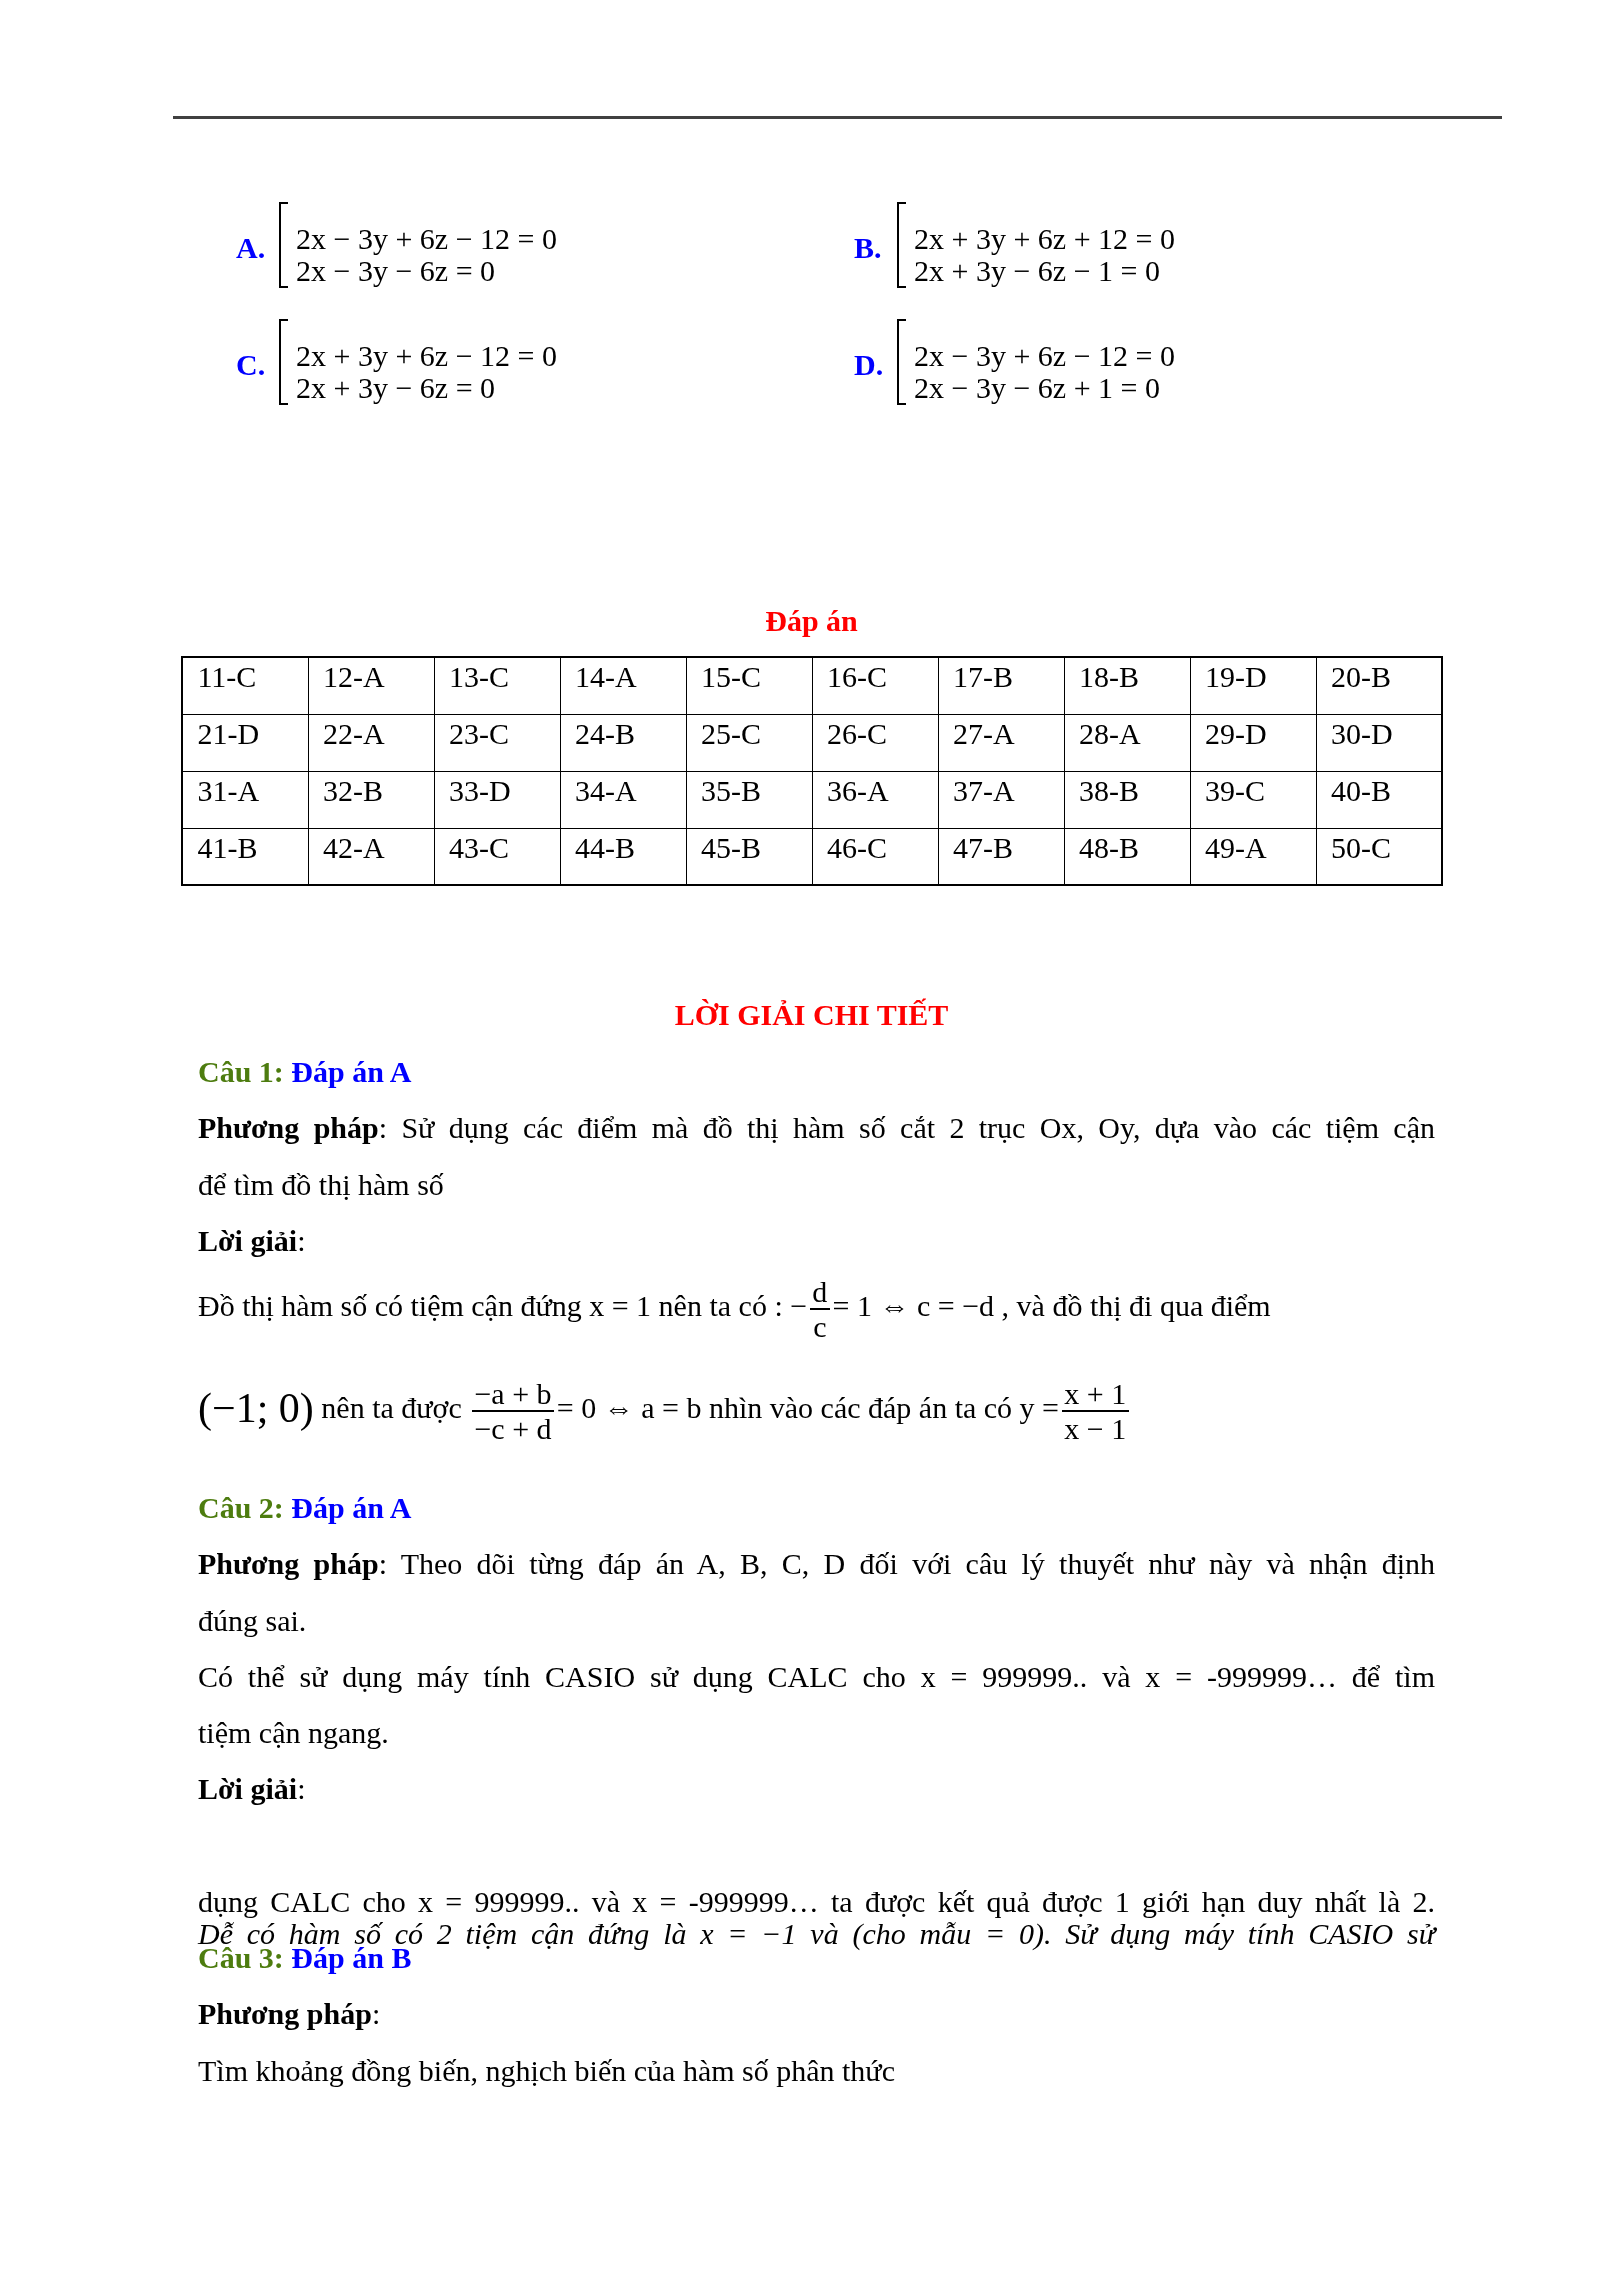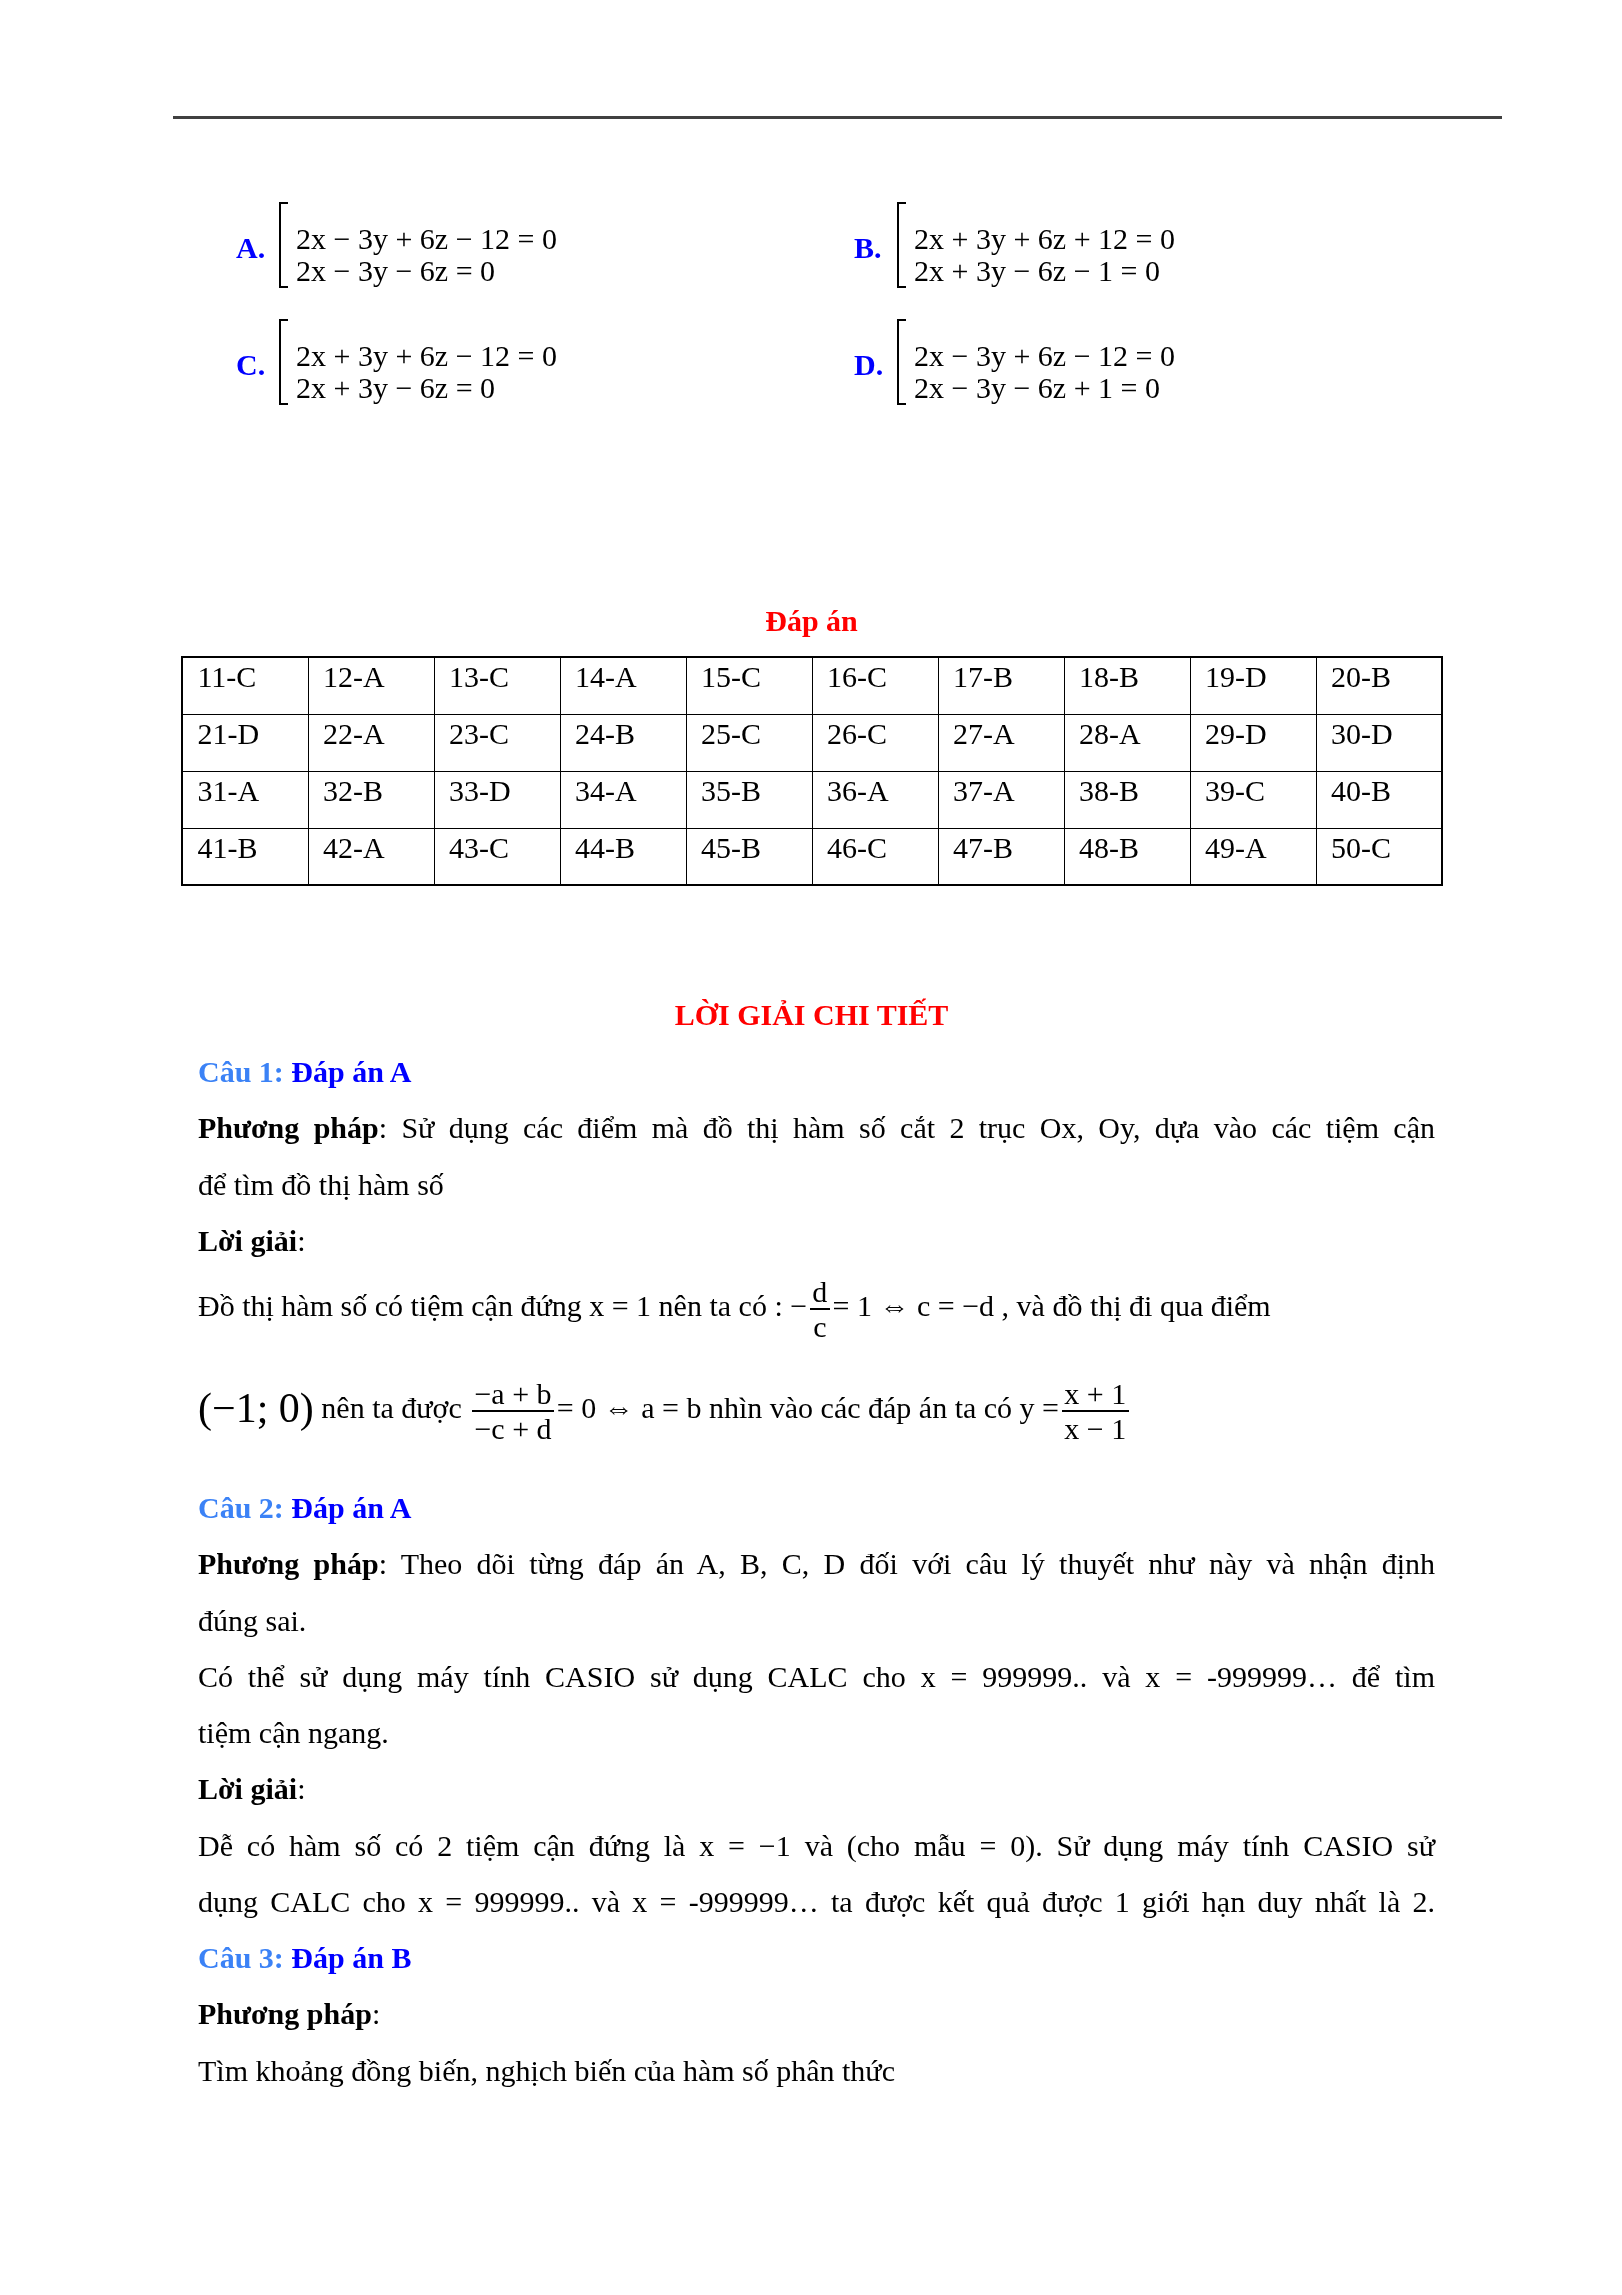--- a/index.html
+++ b/index.html
@@ -46,21 +46,21 @@
 
   
   .sol-title {
     position: absolute; left: 0; width: 1623px; top: 997px; text-align: center;
     font-weight: bold; color: #FF0000; font-size: 30px; line-height: 35px;
   }
   .line {
     position: absolute; left: 198px; font-size: 30px; line-height: 35px; white-space: nowrap;
   }
   .q-head { font-weight: bold; }
-  .q-num { color: #3b82f6; }
+  .q-num { color: #4d7c0f; }
   .q-ans { color: #0000FF; }
   .b { font-weight: bold; }
   .just { width: 1237px; text-align: justify; text-align-last: justify; }
   .frac {
     display: inline-block; vertical-align: middle; text-align: center; margin: 0 2.6px;
     line-height: 33px;
   }
   .frac .num { display: block; border-bottom: 2px solid #000; padding: 0 2.6px; }
   .frac .den { display: block; padding: 0 2.6px; }
   .bigparen { font-size: 42px; vertical-align: -3.9px; }
@@ -175,21 +175,21 @@
 </div>
 <div class="line just" style="top:1546px;">
   <span class="b">Phương pháp</span><span>: Theo dõi từng đáp án A, B, C, D đối với câu lý thuyết như này và nhận định</span>
 </div>
 <div class="line" style="top:1603px;">đúng sai.</div>
 <div class="line just" style="top:1659px;">Có thể sử dụng máy tính CASIO sử dụng CALC cho x = 999999.. và x = -999999… để tìm</div>
 <div class="line" style="top:1715px;">tiệm cận ngang.</div>
 <div class="line" style="top:1771px;">
   <span class="b">Lời giải</span><span>:</span>
 </div>
-<div class="line just" style="top:1828px;">Dễ có hàm số có 2 tiệm cận đứng là  x = −1  và (cho mẫu  = 0). Sử dụng máy tính CASIO sử</div>
+<div class="line just" style="top:1916px;font-style:italic;">Dễ có hàm số có 2 tiệm cận đứng là  x = −1  và (cho mẫu  = 0). Sử dụng máy tính CASIO sử</div>
 <div class="line just" style="top:1884px;">dụng CALC cho x = 999999.. và x = -999999… ta được kết quả được 1 giới hạn duy nhất là 2.</div>
 
 <div class="line q-head" style="top:1940px;">
   <span class="q-num">Câu 3:</span>
   <span class="q-ans">Đáp án B</span>
 </div>
 <div class="line" style="top:1996px;">
   <span class="b">Phương pháp</span><span>:</span>
 </div>
 <div class="line" style="top:2053px;">Tìm khoảng đồng biến, nghịch biến của hàm số phân thức</div>

